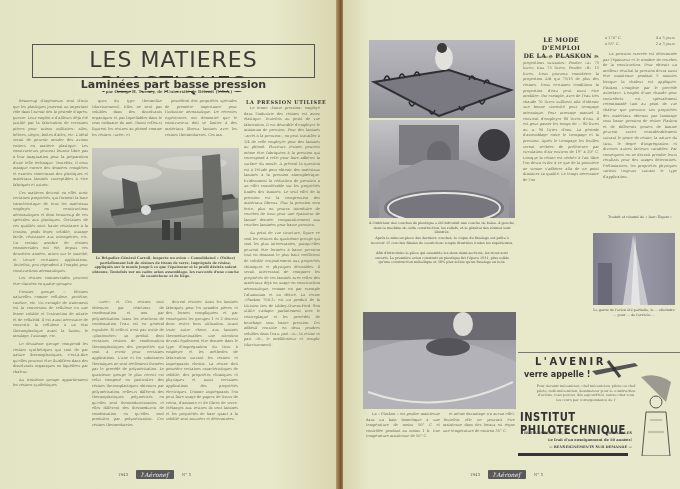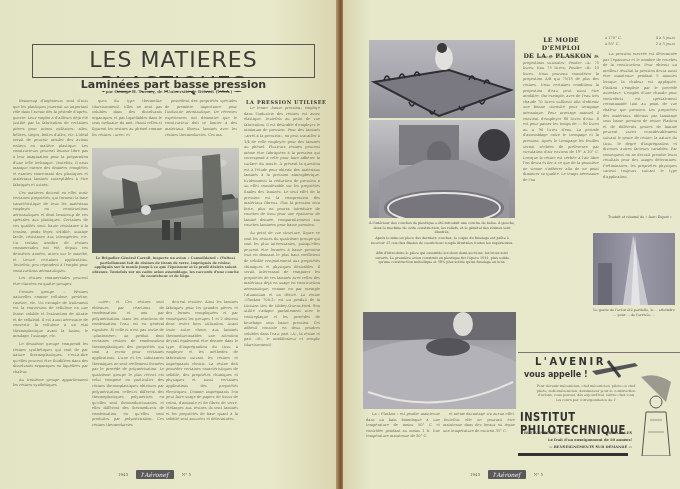--- a/index.html
+++ b/index.html
@@ -179,21 +179,21 @@
       <path d="M40 2 L55 72 L30 72 Z" fill="#c9c8cf"></path>
       <path d="M42 2 L47 72 L38 72 Z" fill="#e4e3e6"></path>
       <rect x="5" y="30" width="14" height="42" fill="#6a6978"></rect>
     </svg>
   </div>
   <div class="caption" style="left:250px;top:308px;width:82px;font-weight:normal">La garde de l'avion été partielle, le ... atteindre ... pour ... de l'arrivée ...</div>
 
   <div class="ad">
     <div class="rule" style="left:0;top:0;width:162px;height:1px;background:#777"></div>
     <div style="position:absolute;left:17px;top:4px" class="ad-avenir">L'AVENIR</div>
-    <div style="position:absolute;left:6px;top:18px" class="ad-appelle">vous appelle !</div>
+    <div style="position:absolute;left:6px;top:18px" class="ad-appelle">verre appelle !</div>
     <svg style="position:absolute;left:72px;top:5px" width="50" height="22" viewBox="0 0 50 22">
       <path d="M2 14 L45 6 L48 9 L6 18 Z" fill="#555"></path>
       <path d="M18 4 L30 20" stroke="#444" stroke-width="3"></path>
       <circle cx="24" cy="12" r="2" fill="#333"></circle>
     </svg>
     <svg style="position:absolute;left:118px;top:20px" width="40" height="84" viewBox="0 0 40 84">
       <path d="M5 5 Q20 0 35 10 L30 30 Z" fill="#666" opacity=".6"></path>
       <circle cx="20" cy="30" r="6" fill="none" stroke="#555" stroke-width="1"></circle>
       <path d="M10 40 L30 40 L34 84 L6 84 Z" fill="none" stroke="#555" stroke-width="1"></path>
       <path d="M14 48 L26 48 M12 60 L28 60" stroke="#666" stroke-width=".6"></path>

